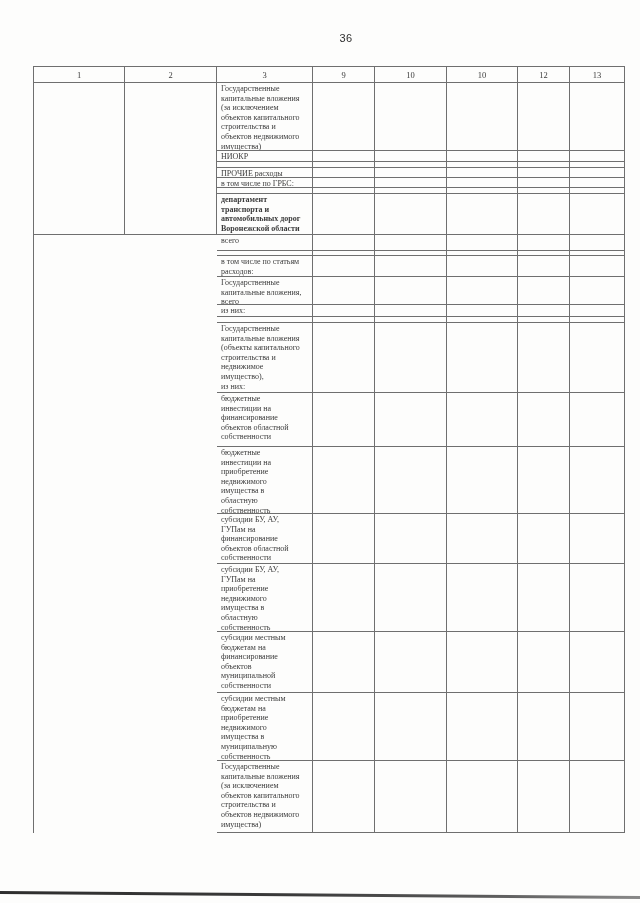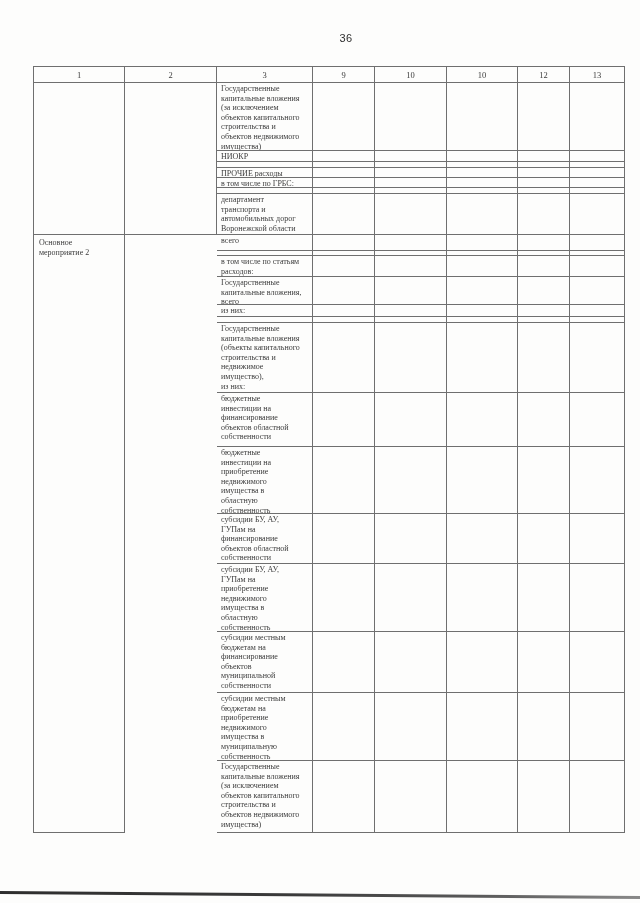--- a/index.html
+++ b/index.html
@@ -112,31 +112,29 @@
       <div class="cell value-cell" style="grid-area: 6 / 5;"></div>
       <div class="cell value-cell" style="grid-area: 6 / 6;"></div>
       <div class="cell value-cell" style="grid-area: 6 / 7;"></div>
       <div class="cell value-cell" style="grid-area: 6 / 8;"></div>
       <div class="cell label-cell" style="grid-area: 7 / 3;"></div>
       <div class="cell value-cell" style="grid-area: 7 / 4;"></div>
       <div class="cell value-cell" style="grid-area: 7 / 5;"></div>
       <div class="cell value-cell" style="grid-area: 7 / 6;"></div>
       <div class="cell value-cell" style="grid-area: 7 / 7;"></div>
       <div class="cell value-cell" style="grid-area: 7 / 8;"></div>
-      <div class="cell label-cell" style="grid-area: 8 / 3;">департамент
+      <div class="cell label-cell" style="grid-area: 8 / 3; font-weight: bold;">департамент
 транспорта и
 автомобильных дорог
 Воронежской области</div>
       <div class="cell value-cell" style="grid-area: 8 / 4;"></div>
       <div class="cell value-cell" style="grid-area: 8 / 5;"></div>
       <div class="cell value-cell" style="grid-area: 8 / 6;"></div>
       <div class="cell value-cell" style="grid-area: 8 / 7;"></div>
       <div class="cell value-cell" style="grid-area: 8 / 8;"></div>
-      <div class="cell side-cell" style="grid-area: 9 / 1 / span 14;">Основное
-мероприятие 2</div>
       <div class="cell label-cell" style="grid-area: 9 / 3;">всего</div>
       <div class="cell value-cell" style="grid-area: 9 / 4;"></div>
       <div class="cell value-cell" style="grid-area: 9 / 5;"></div>
       <div class="cell value-cell" style="grid-area: 9 / 6;"></div>
       <div class="cell value-cell" style="grid-area: 9 / 7;"></div>
       <div class="cell value-cell" style="grid-area: 9 / 8;"></div>
       <div class="cell label-cell" style="grid-area: 10 / 3;"></div>
       <div class="cell value-cell" style="grid-area: 10 / 4;"></div>
       <div class="cell value-cell" style="grid-area: 10 / 5;"></div>
       <div class="cell value-cell" style="grid-area: 10 / 6;"></div>

